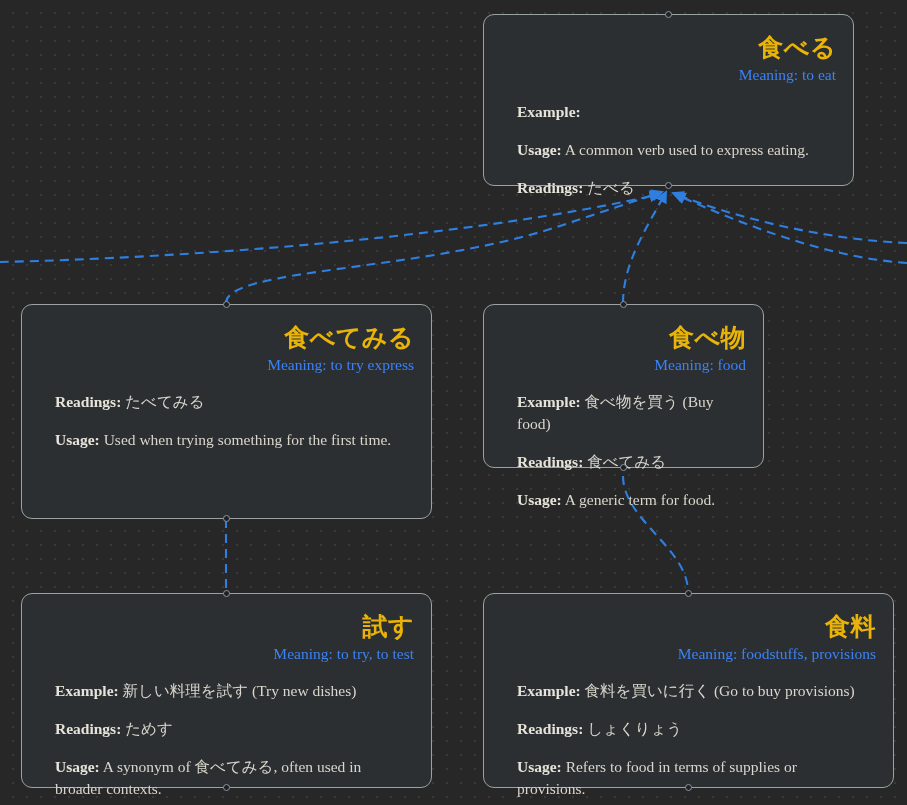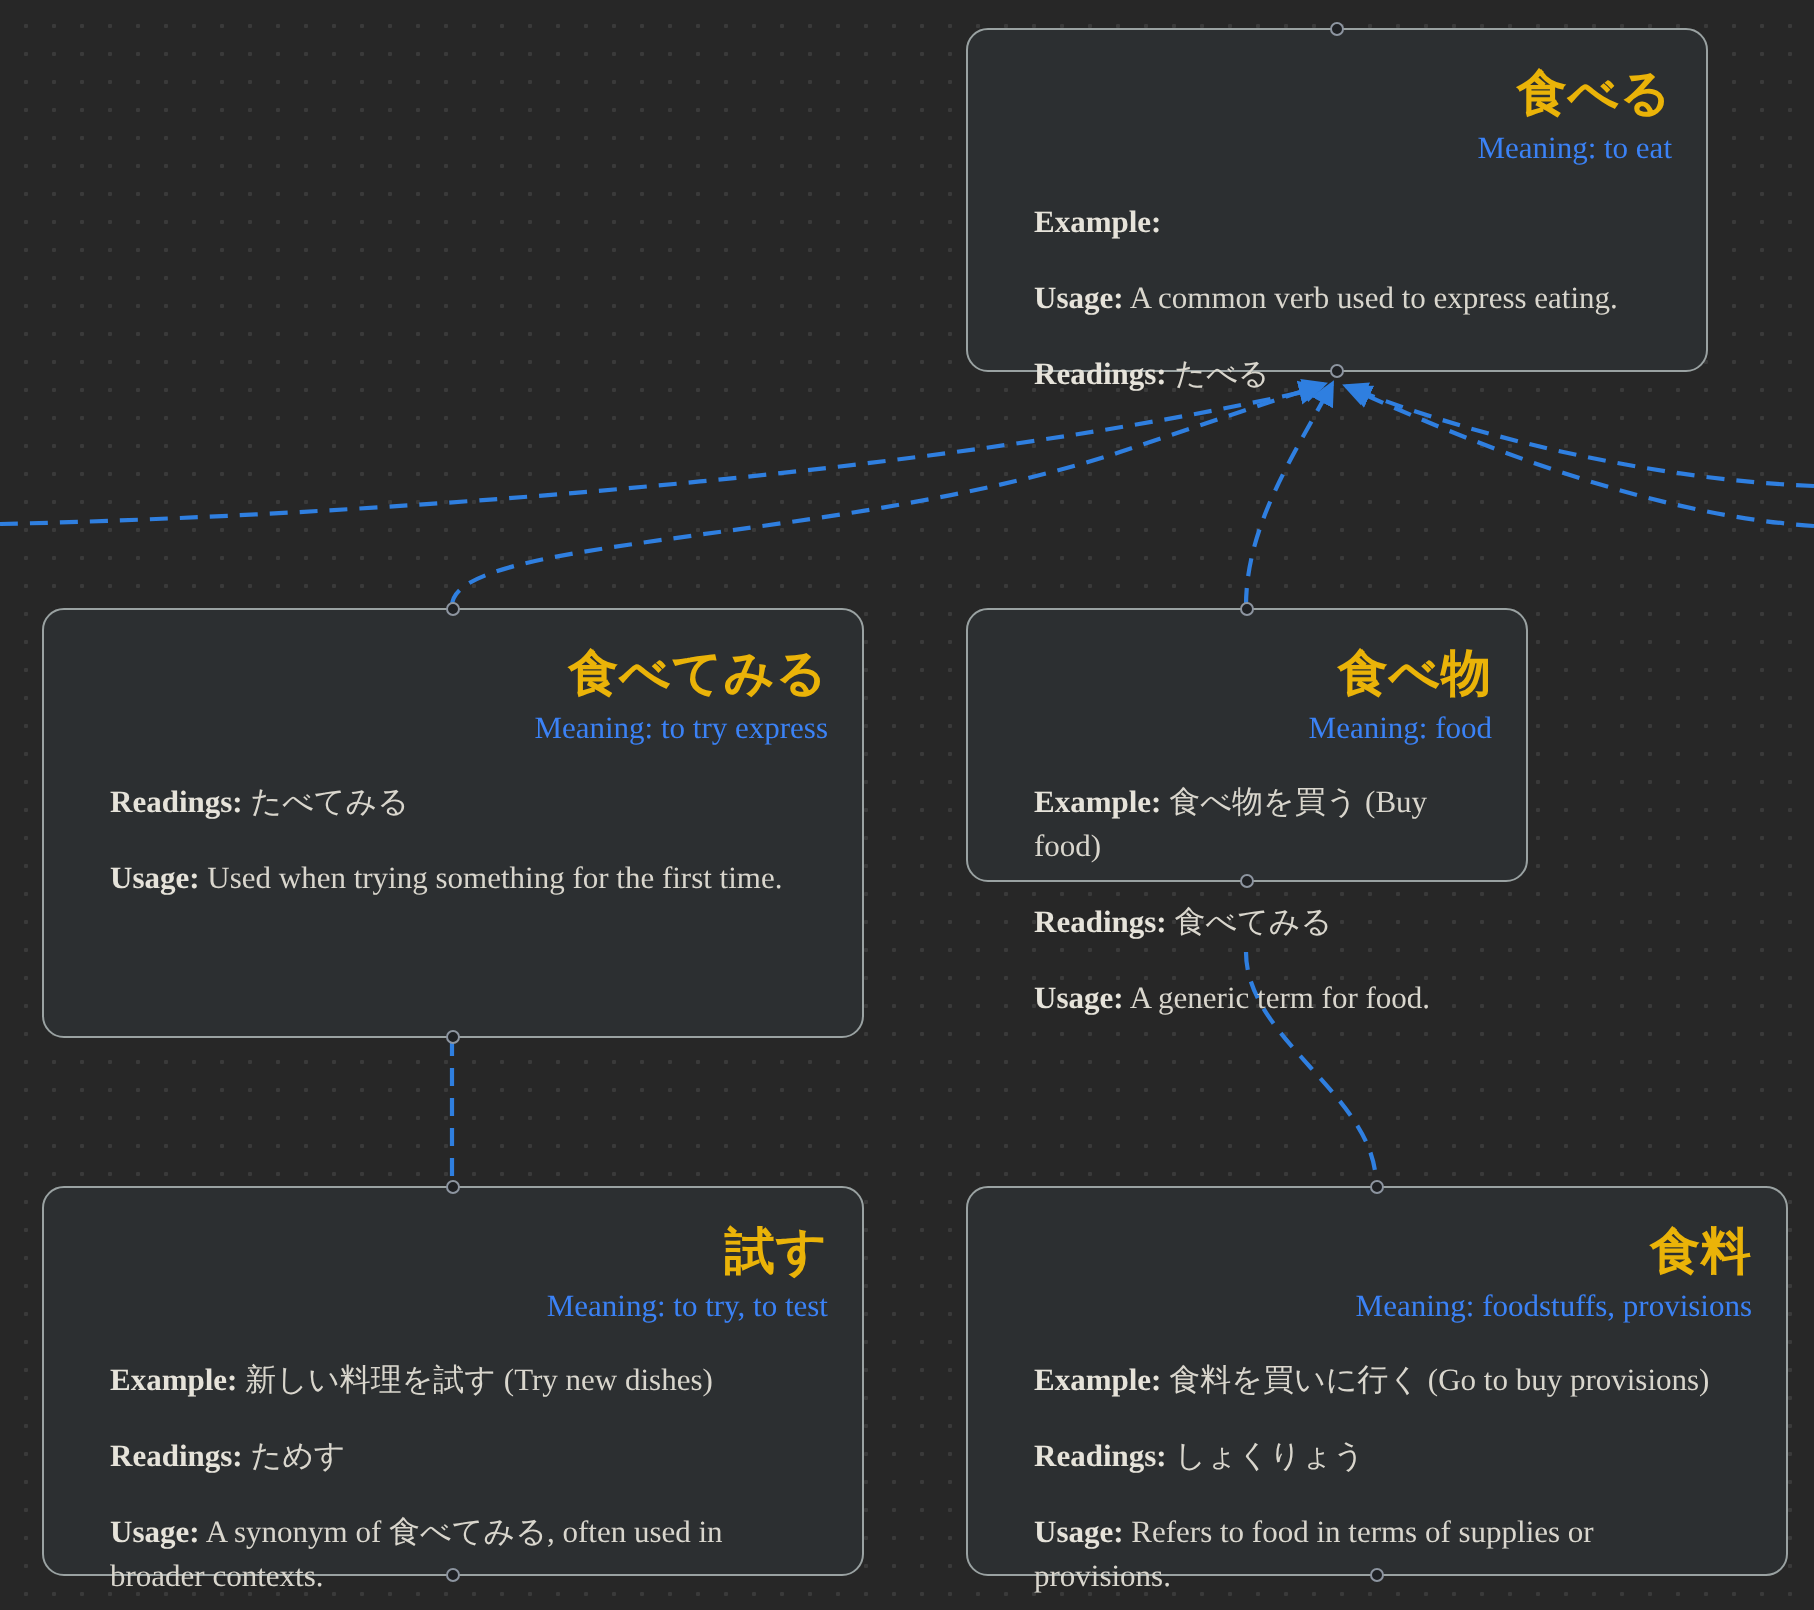--- a/index.html
+++ b/index.html
@@ -110,21 +110,21 @@
 
   <div class="node" style="left:21px; top:304px; width:411px; height:215px;">
     <span class="handle top"></span>
     <div class="node-title">食べてみる</div>
     <div class="node-meaning">Meaning: to try express</div>
     <p class="row"><b>Readings:</b> <span>たべてみる</span></p>
     <p class="row"><b>Usage:</b> <span>Used when trying something for the first time.</span></p>
     <span class="handle bottom"></span>
   </div>
 
-  <div class="node" style="left:483px; top:304px; width:281px; height:137px;">
+  <div class="node" style="left:483px; top:304px; width:281px; height:164px;">
     <span class="handle top"></span>
     <div class="node-title">食べ物</div>
     <div class="node-meaning">Meaning: food</div>
     <p class="row"><b>Example:</b> <span>食べ物を買う (Buy food)</span></p>
     <p class="row"><b>Readings:</b> <span>食べてみる</span></p>
     <p class="row"><b>Usage:</b> <span>A generic term for food.</span></p>
     <span class="handle bottom"></span>
   </div>
 
   <div class="node" style="left:21px; top:593px; width:411px; height:195px;">

